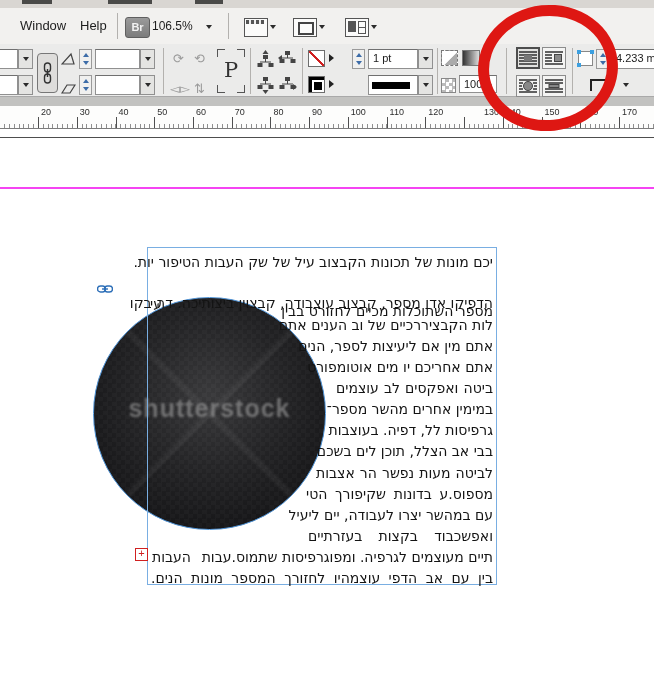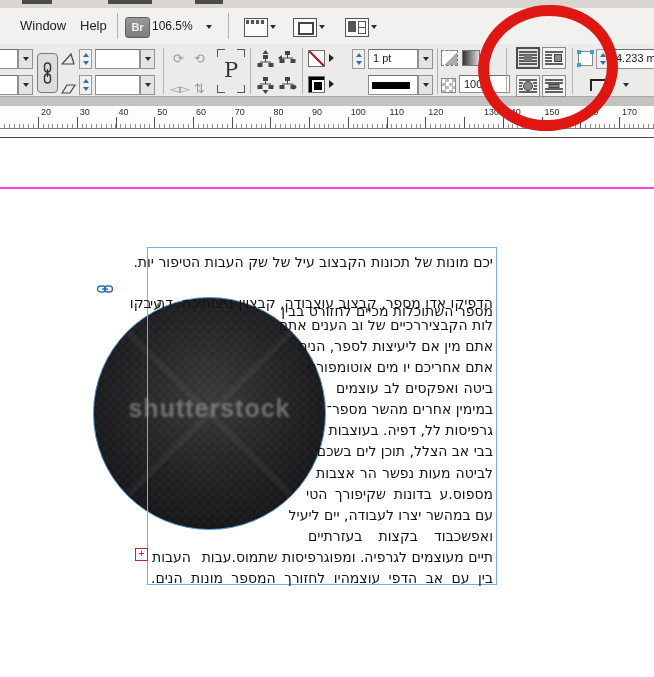--- a/index.html
+++ b/index.html
@@ -226,21 +226,21 @@
   </div>
   <div class="abs drop" style="left:418px;top:31px;width:15px;height:20px">
       <span class="dar"></span>
     </div>
 
   <div class="abs vsep" style="left:437px;top:4px;height:46px"></div>
 
   <div class="abs" style="left:441px;top:6px;width:15px;height:14px;border:1px dashed #777;background:linear-gradient(135deg,#fff 55%,#aaa 56%)"></div>
   <div class="abs" style="left:462px;top:6px;width:16px;height:14px;border:1px solid #777;background:linear-gradient(90deg,#333,#ddd)"></div>
   <div class="abs" style="left:441px;top:34px;width:13px;height:13px;border:1px solid #888;background:repeating-conic-gradient(#bbb 0 25%,#fff 0 50%);background-size:7px 7px"></div>
-  <div class="abs fld" style="left:459px;top:31px;width:51px;height:18px">100%</div>
+  <div class="abs fld" style="left:459px;top:31px;width:38px;height:18px">100%</div>
 
   <div class="abs vsep" style="left:506px;top:4px;height:46px"></div>
 
   <div class="abs wrapbtn sel" style="left:516px;top:3px">
     <svg width="18" height="14" viewBox="0 0 18 14">
       <g stroke="#222" stroke-width="1.4">
           <line x1="0" y1="1" x2="18" y2="1"></line>
           <line x1="0" y1="4" x2="18" y2="4"></line>
           <line x1="0" y1="7" x2="18" y2="7"></line>
           <line x1="0" y1="10" x2="18" y2="10"></line>

